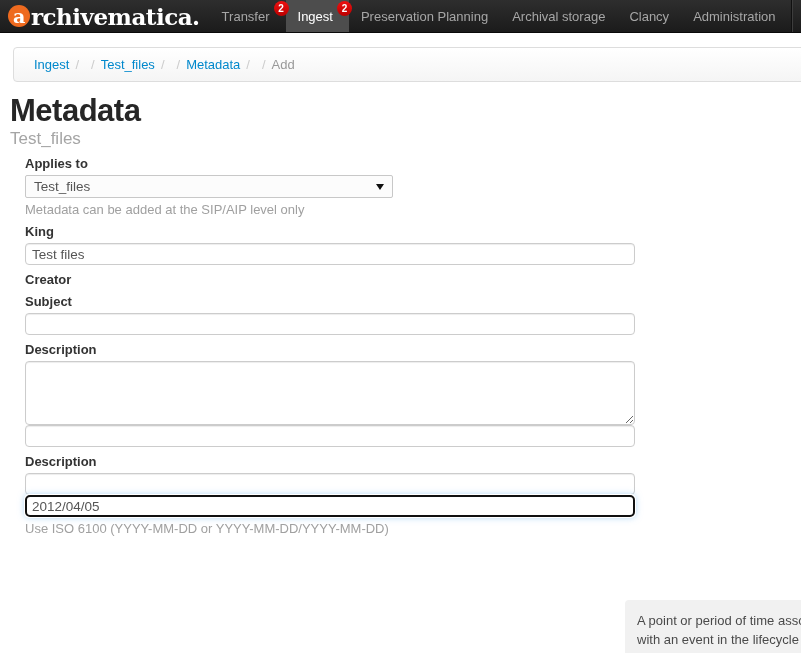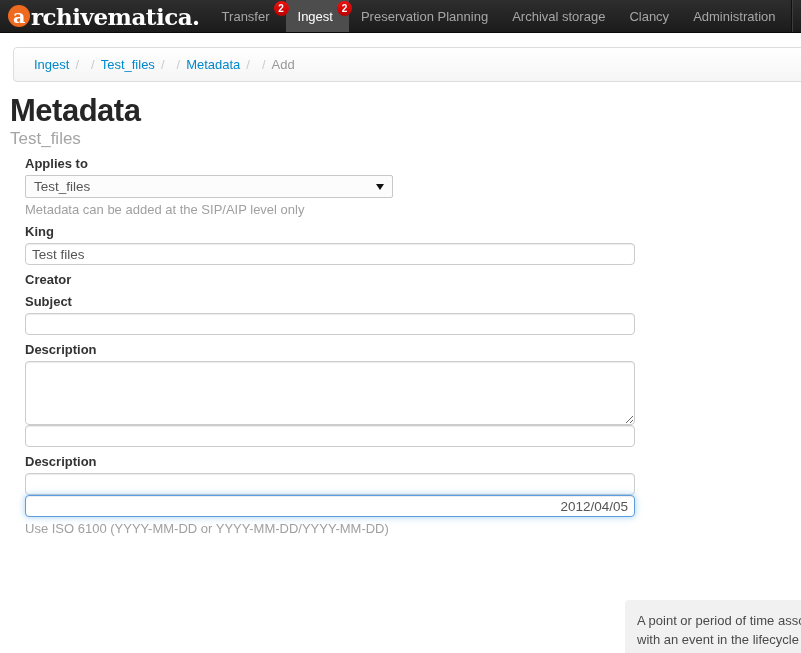--- a/index.html
+++ b/index.html
@@ -135,21 +135,20 @@
     font-family: "Liberation Sans", sans-serif;
     font-size: 13.5px;
     color: #555;
     background: #fff;
     box-shadow: inset 0 1px 1px rgba(0,0,0,0.075);
   }
   .text-input { height: 22px; padding: 2px 6px; display: block; }
   .text-input.focused {
     border-color: #5b9dde;
     box-shadow: inset 0 1px 1px rgba(0,0,0,0.075), 0 0 7px rgba(82,168,236,0.55);
-    text-align: right;
   }
   .text-area {
     height: 64px;
     padding: 3px 6px;
     resize: both;
     display: block;
   }
   .select-box {
     width: 368px;
     height: 23px;

